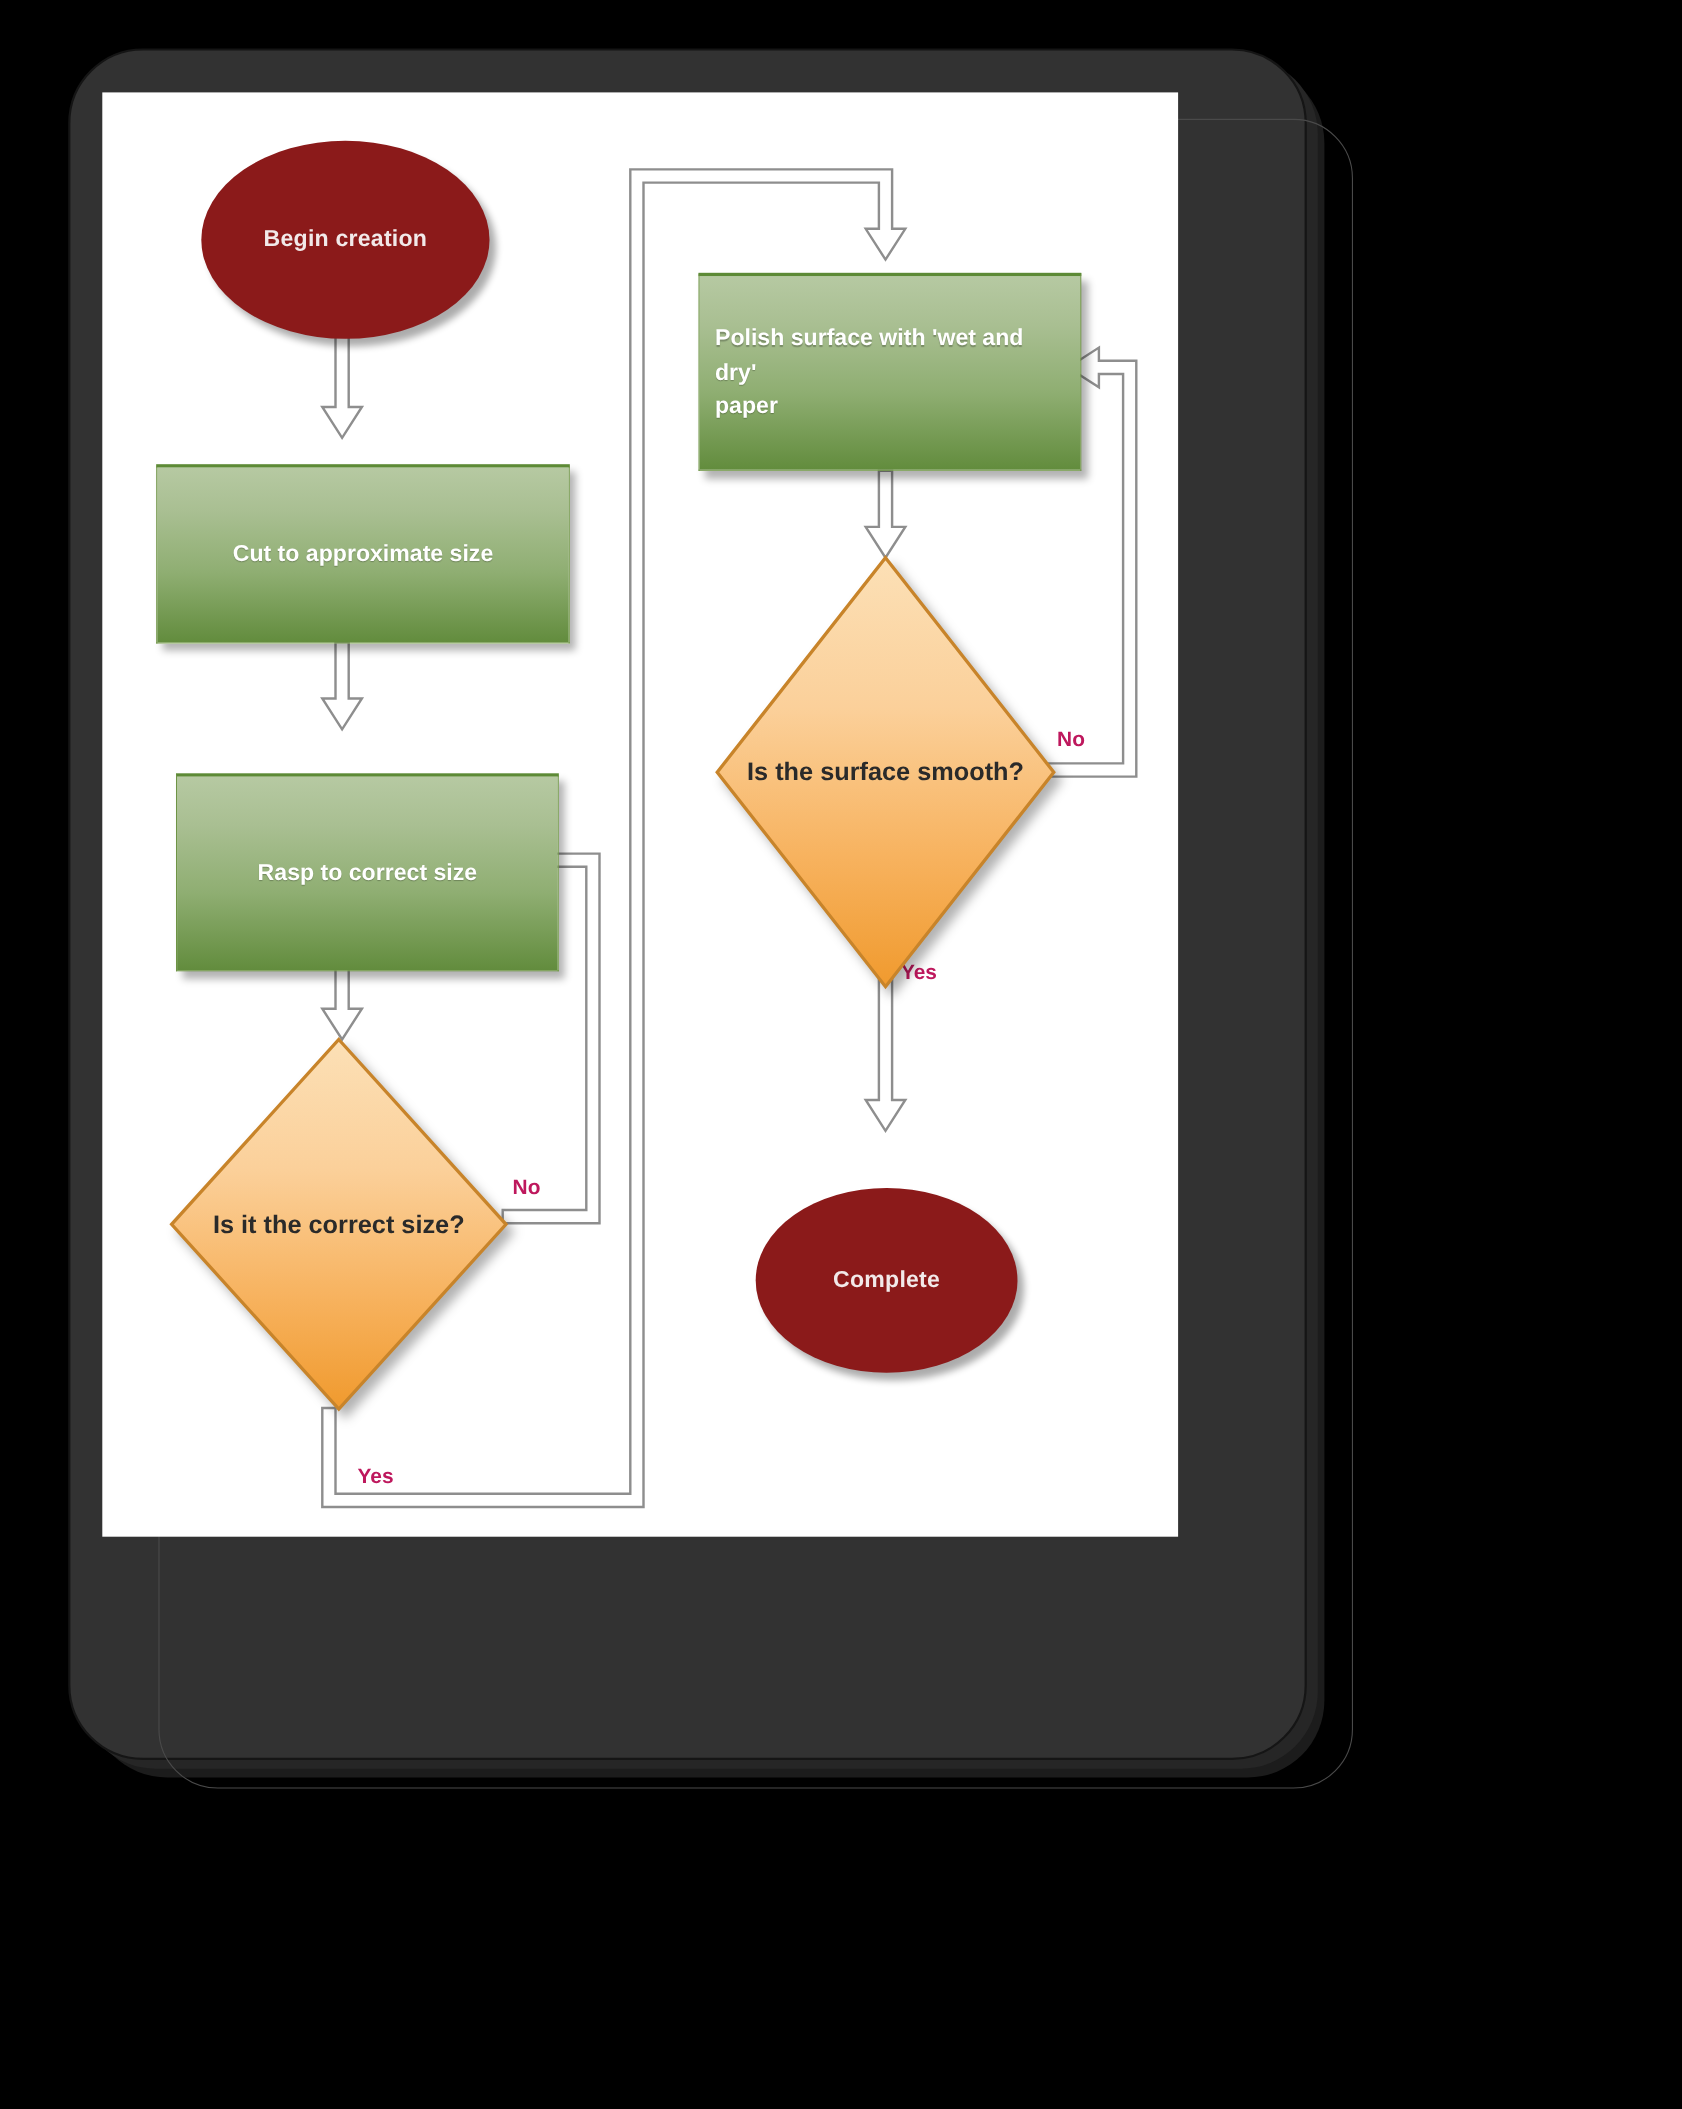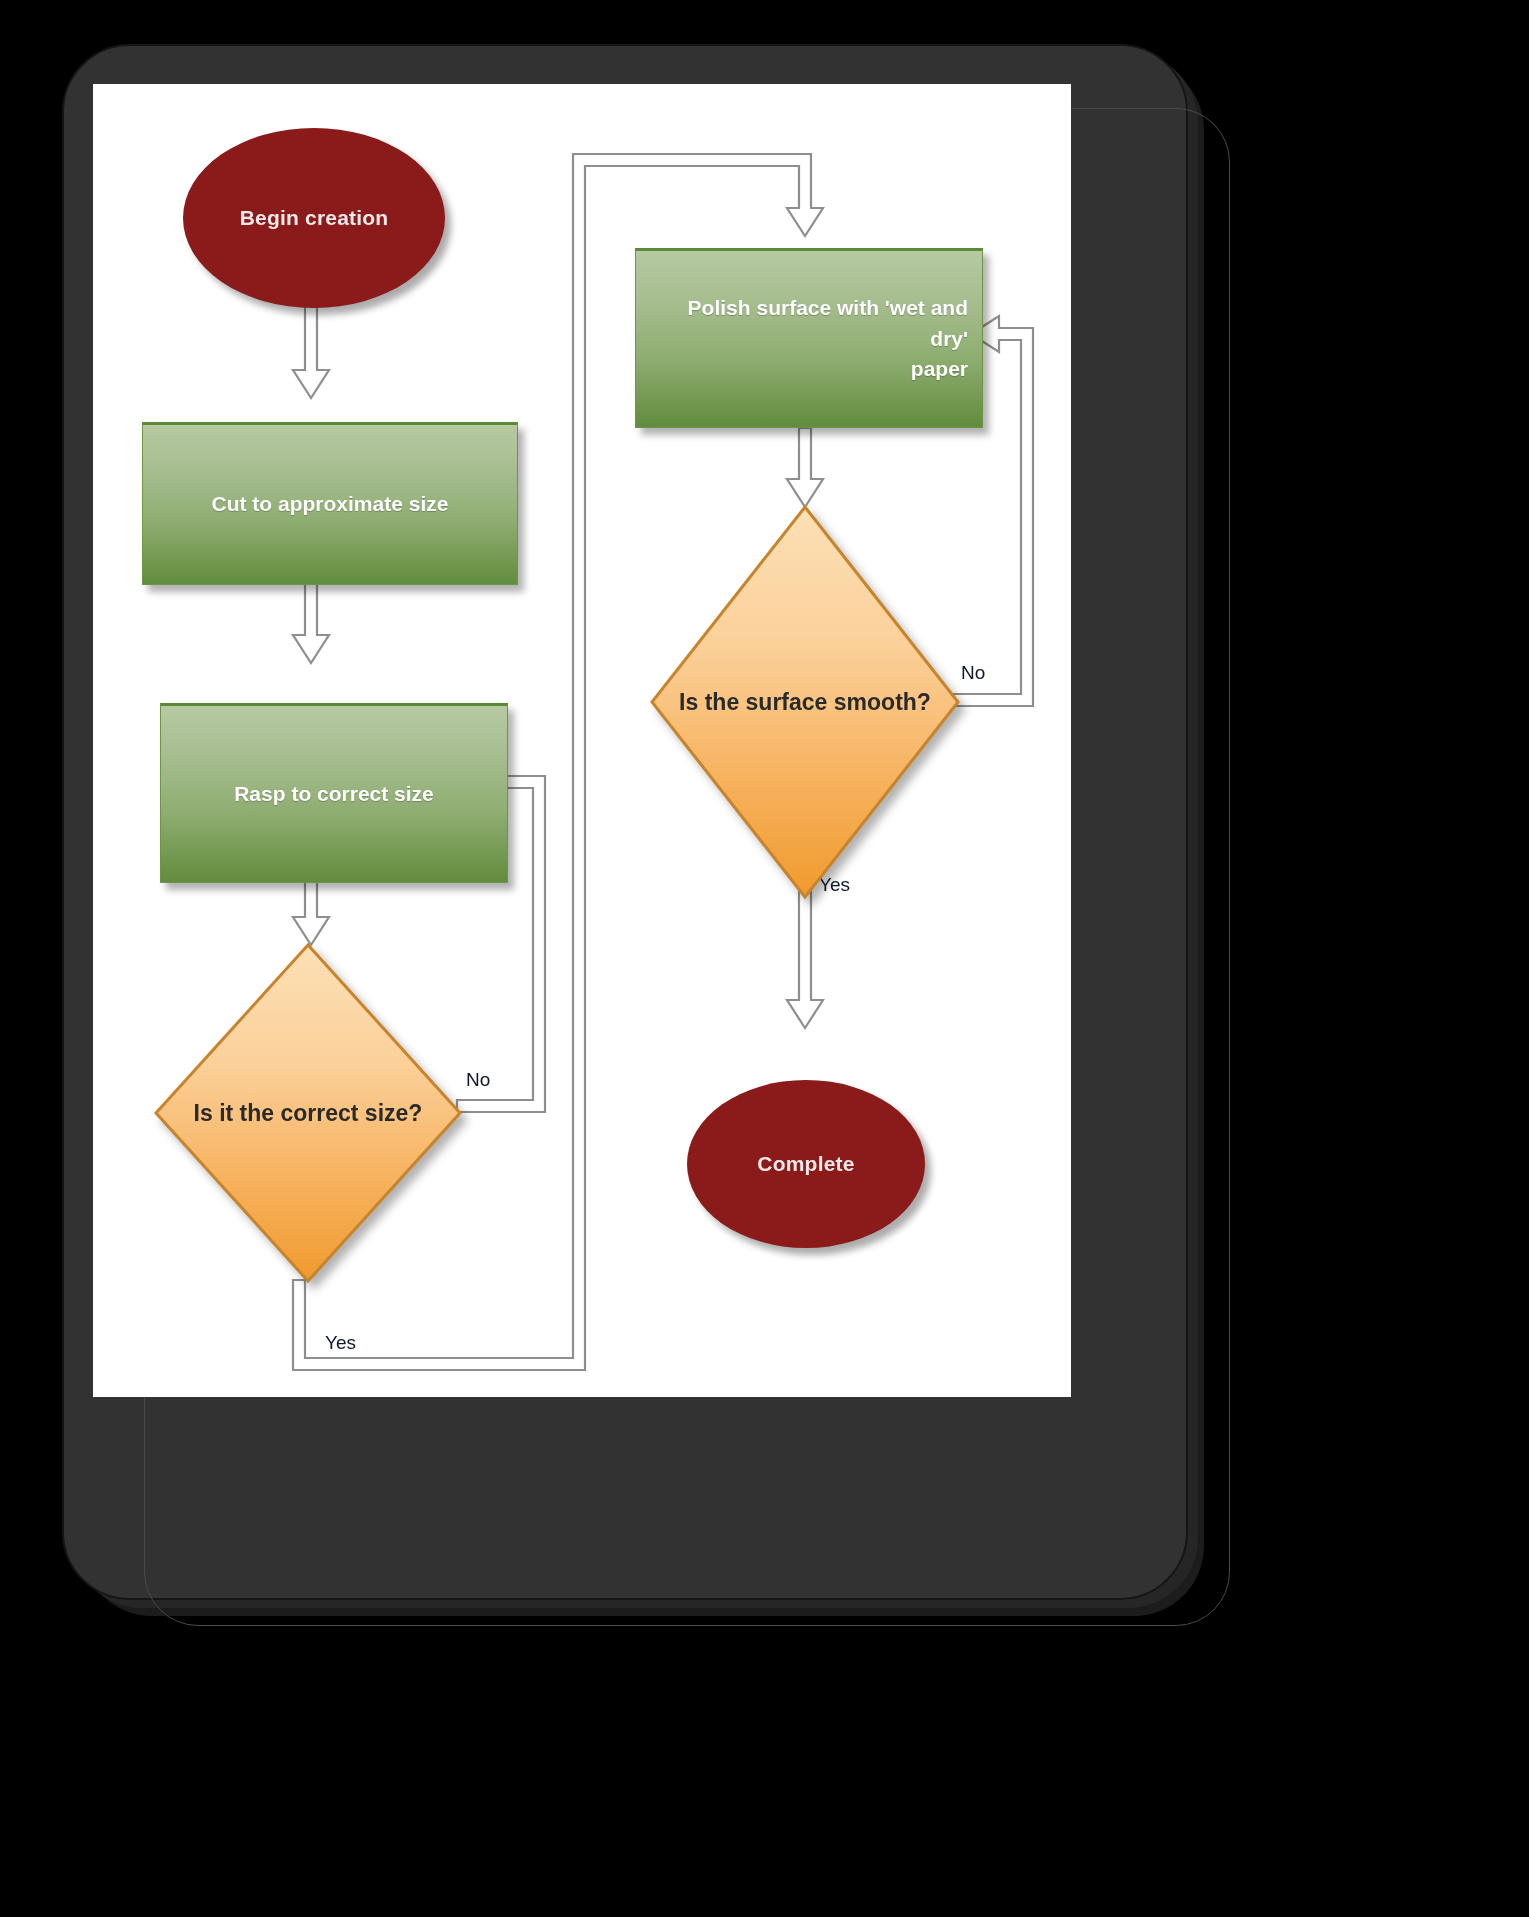--- a/index.html
+++ b/index.html
@@ -79,21 +79,21 @@
     border-top: 3px solid #5d8a36;
     display: flex;
     align-items: center;
     justify-content: center;
     box-shadow: 6px 7px 7px rgba(0,0,0,0.30);
   }
   .process .label {
     color: #ffffff;
     font-weight: bold;
     font-size: 21px;
-    text-align: right;
+    text-align: left;
     line-height: 1.45;
     padding: 0 14px;
     text-shadow: 0 1px 1px rgba(0,0,0,0.25);
   }
 
   .decision-wrap {
     position: absolute;
     filter: drop-shadow(6px 7px 5px rgba(0,0,0,0.30));
   }
   .decision-wrap svg { display: block; }
@@ -111,23 +111,23 @@
 
   
   .connectors {
     position: absolute;
     left: 0; top: 0;
     width: 978px; height: 1313px;
     pointer-events: none;
   }
   .edge-label {
     position: absolute;
-    color: #0f172a;
+    color: #be185d;
     font-size: 19px;
-    font-weight: normal;
+    font-weight: bold;
     white-space: nowrap;
   }
 </style>
 </head>
 <body>
 
 <div id="page">
 
   <div class="bezel-shadow-a"></div>
   <div class="bezel-shadow-b"></div>

